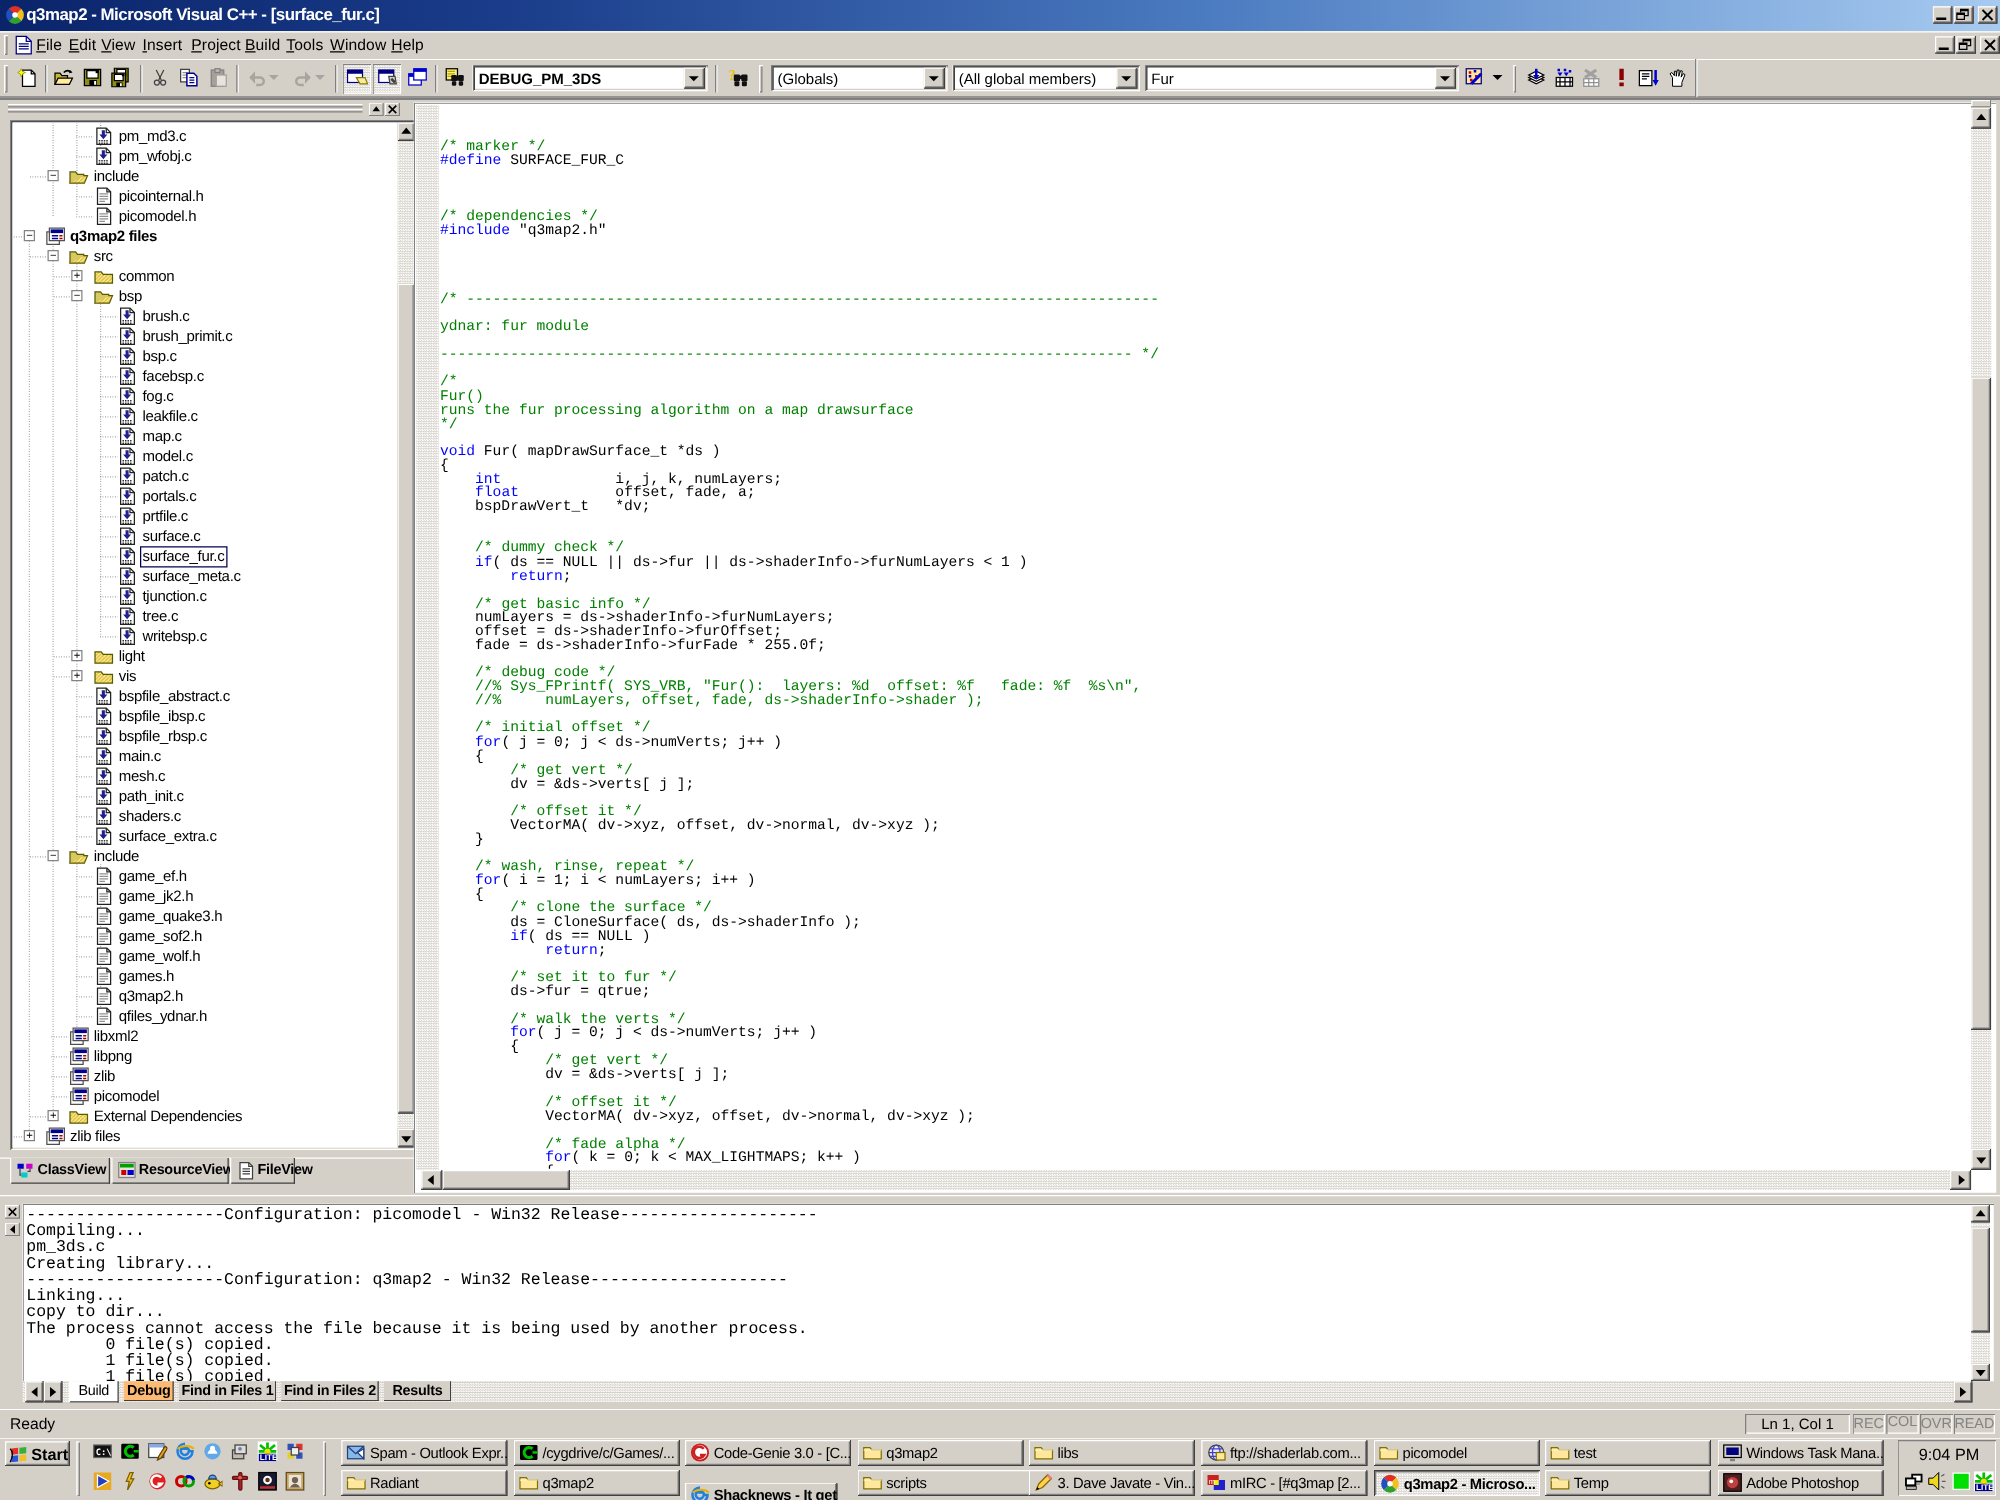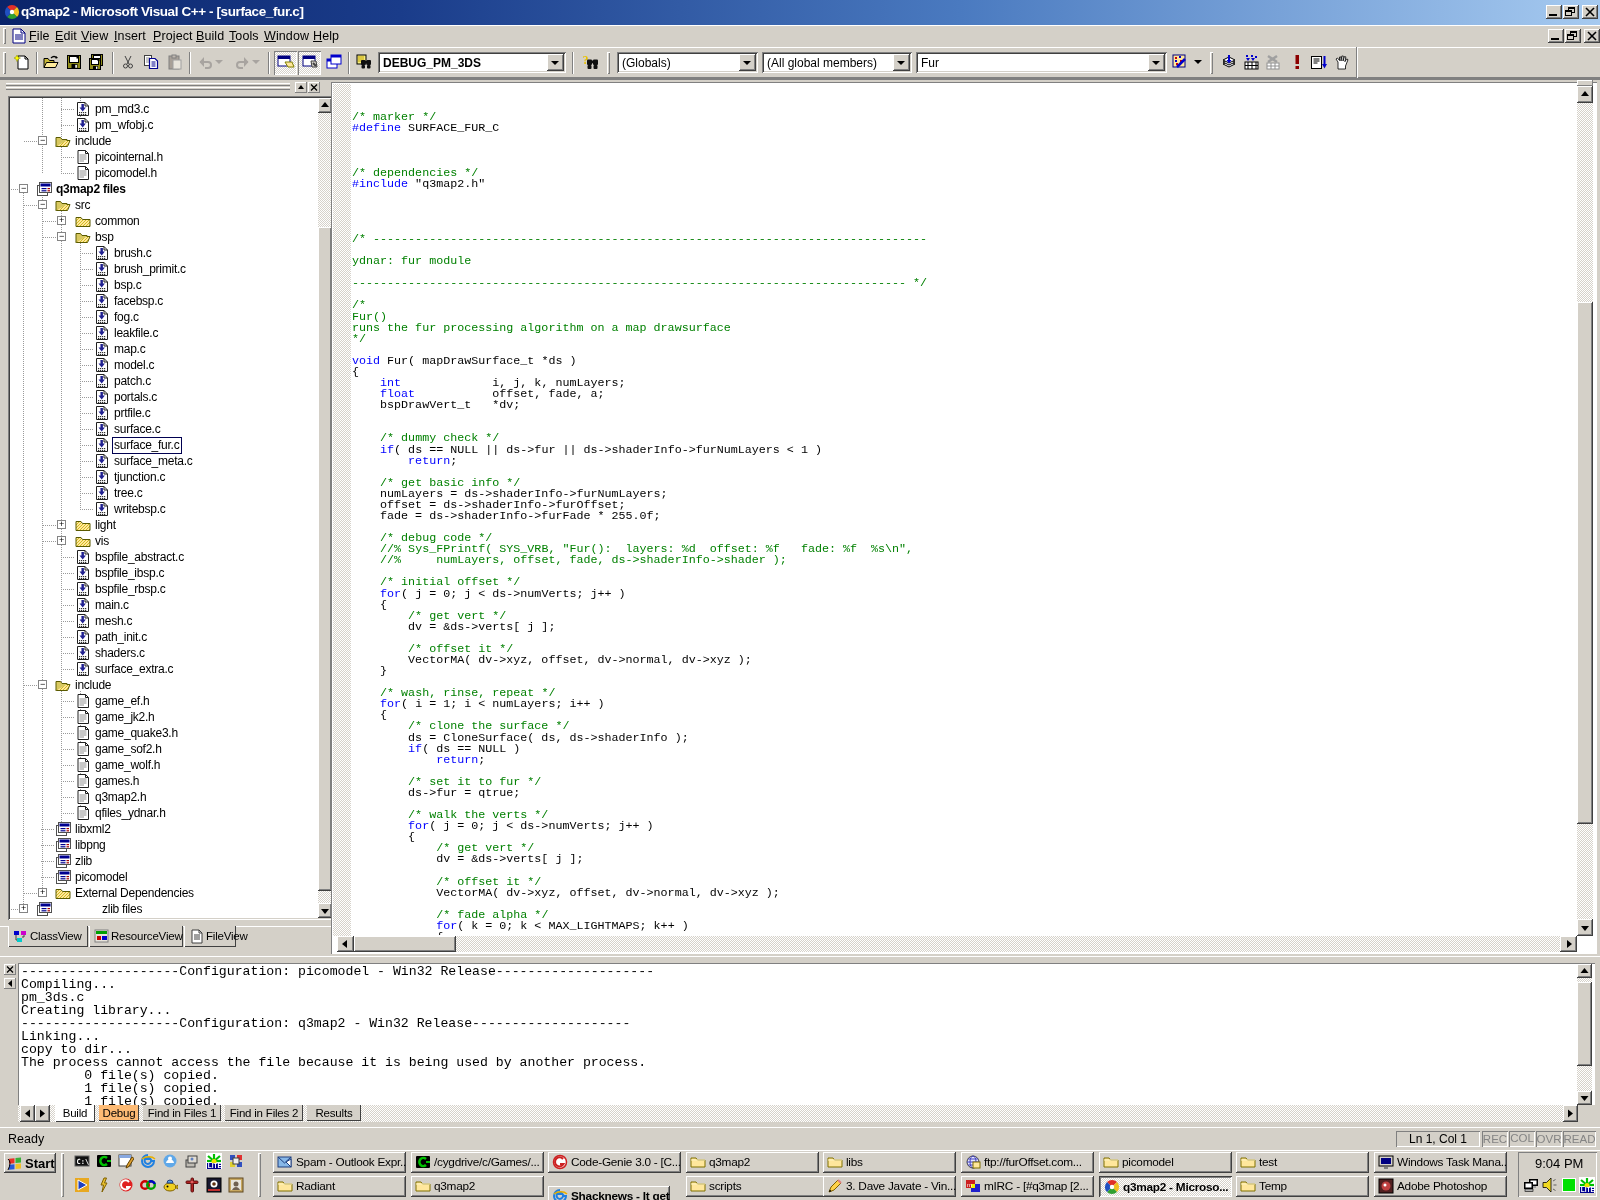--- a/index.html
+++ b/index.html
@@ -27,21 +27,21 @@
 .tbtn { position:absolute; background:#d4d0c8; box-shadow: inset -1px -1px 0 #404040, inset 1px 1px 0 #fff, inset -2px -2px 0 #808080; font-size:12px; }
 .tsk { position:absolute; height:21px; background:#d4d0c8; box-shadow: inset -1px -1px 0 #404040, inset 1px 1px 0 #fff, inset -2px -2px 0 #808080; font-size:11.8px; letter-spacing:-0.25px; overflow:hidden; white-space:nowrap; }
 .tsk .ti { position:absolute; left:4px; top:2px; width:16px; height:16px; }
 .tsk .tt { position:absolute; left:23px; top:3px; }
 .combo { position:absolute; height:21px; background:#fff; box-shadow: inset 1px 1px 0 #808080, inset -1px -1px 0 #fff, inset 2px 2px 0 #404040, inset -2px -2px 0 #d4d0c8; }
 .combo .ct { position:absolute; left:5px; top:4px; font-size:12px; white-space:nowrap; }
 .combo .cb { position:absolute; right:2px; top:2px; bottom:2px; width:17px; background:#d4d0c8; box-shadow: inset -1px -1px 0 #404040, inset 1px 1px 0 #fff, inset -2px -2px 0 #808080; }
 .darr { position:absolute; width:0; height:0; border-left:4px solid transparent; border-right:4px solid transparent; border-top:4px solid #000; }
 .menu { font-size:12.5px; letter-spacing:0.1px; }
 .sb-btn { position:absolute; background:#d4d0c8; box-shadow: inset -1px -1px 0 #404040, inset 1px 1px 0 #fff, inset -2px -2px 0 #808080; }
-.tab { position:absolute; font-size:11.5px; letter-spacing:-0.2px; }
+.tab { position:absolute; font-size:11.5px; letter-spacing:-0.2px;font-weight:bold; }
 </style></head><body>
 <div class="abs" style="left:0;top:0;width:1600px;height:25px;background:linear-gradient(to right,#0a246a 0%,#1a3c8a 25%,#4a7ac0 60%,#a6caf0 100%);">
     <div class="abs" style="left:4px;top:4px;"><svg style="" width="16" height="16" viewBox="0 0 16 16">
         <path d="M8 8 L3 3 A7 7 0 0 1 13 3z" fill="#e03028"></path>
         <path d="M8 8 L13 3 A7 7 0 0 1 13 13z" fill="#f0c020"></path>
         <path d="M8 8 L13 13 A7 7 0 0 1 3 13z" fill="#30a030"></path>
         <path d="M8 8 L3 13 A7 7 0 0 1 3 3z" fill="#2050c0"></path>
         <circle cx="8" cy="8" r="2.2" fill="#fff"></circle>
       </svg></div>
     <div class="abs cap" style="left:21px;top:4px;letter-spacing:-0.4px;font-size:13.5px;">q3map2 - Microsoft Visual C++ - [surface_fur.c]</div>
@@ -1198,21 +1198,21 @@
             <rect x="4.5" y="2.5" width="10" height="3" fill="#000090"></rect>
             <g fill="#000090">
               <rect x="5.5" y="7" width="5" height="1.2"></rect>
               <rect x="5.5" y="9.2" width="5" height="1.2"></rect>
             </g>
             <g fill="#a00000">
               <rect x="11.5" y="7" width="2.5" height="1.2"></rect>
               <rect x="11.5" y="9.2" width="2.5" height="1.2"></rect>
             </g>
           </svg></div>
-        <div class="lbl" style="left:46px;margin-left:46px;">zlib files</div>
+        <div class="lbl" style="left:46px;">zlib files</div>
       </div>
     </div>
   </div>
 <div class="abs" style="left:318px;top:98px;width:14px;height:820px;">
     <div class="abs dither" style="left:0;top:0;width:14px;height:820px;"></div>
     <div class="abs sb-btn" style="left:0;top:0;width:14px;height:15px;"><svg width="14" height="15">
         <path d="M7 4 L3 9 h8z" fill="#000"></path>
       </svg></div>
     <div class="abs sb-btn" style="left:0;top:805px;width:14px;height:15px;"><svg width="14" height="15">
         <path d="M7 11 L3 6 h8z" fill="#000"></path>
@@ -1489,21 +1489,21 @@
     </div>
     <div class="tsk" style="left:961px;top:2px;width:133px;">
       <div class="ti"><svg style="" width="16" height="16" viewBox="0 0 16 16">
           <circle cx="8" cy="8" r="6" fill="#e8e8ff" stroke="#404040"></circle>
           <ellipse cx="8" cy="8" rx="3" ry="6" fill="none" stroke="#4040c0"></ellipse>
           <line x1="2" y1="8" x2="14" y2="8" stroke="#4040c0"></line>
           <line x1="3" y1="5" x2="13" y2="5" stroke="#4040c0"></line>
           <line x1="3" y1="11" x2="13" y2="11" stroke="#4040c0"></line>
           <rect x="8" y="8" width="7" height="6" fill="#ffe79c" stroke="#807000"></rect>
         </svg></div>
-      <div class="tt">ftp://furOffset.com...</div>
+      <div class="tt">ftp://shaderlab.com...</div>
     </div>
     <div class="tsk" style="left:1099px;top:2px;width:133px;">
       <div class="ti"><svg style="" width="16" height="16" viewBox="0 0 16 16">
           <path d="M1 13 V4 h5 l1.5 2 H15 v7z" fill="#ffe79c" stroke="#807000"></path>
           <path d="M1 6 h14" stroke="#fff3c0"></path>
         </svg></div>
       <div class="tt">picomodel</div>
     </div>
     <div class="tsk" style="left:1236px;top:2px;width:133px;">
       <div class="ti"><svg style="" width="16" height="16" viewBox="0 0 16 16">

